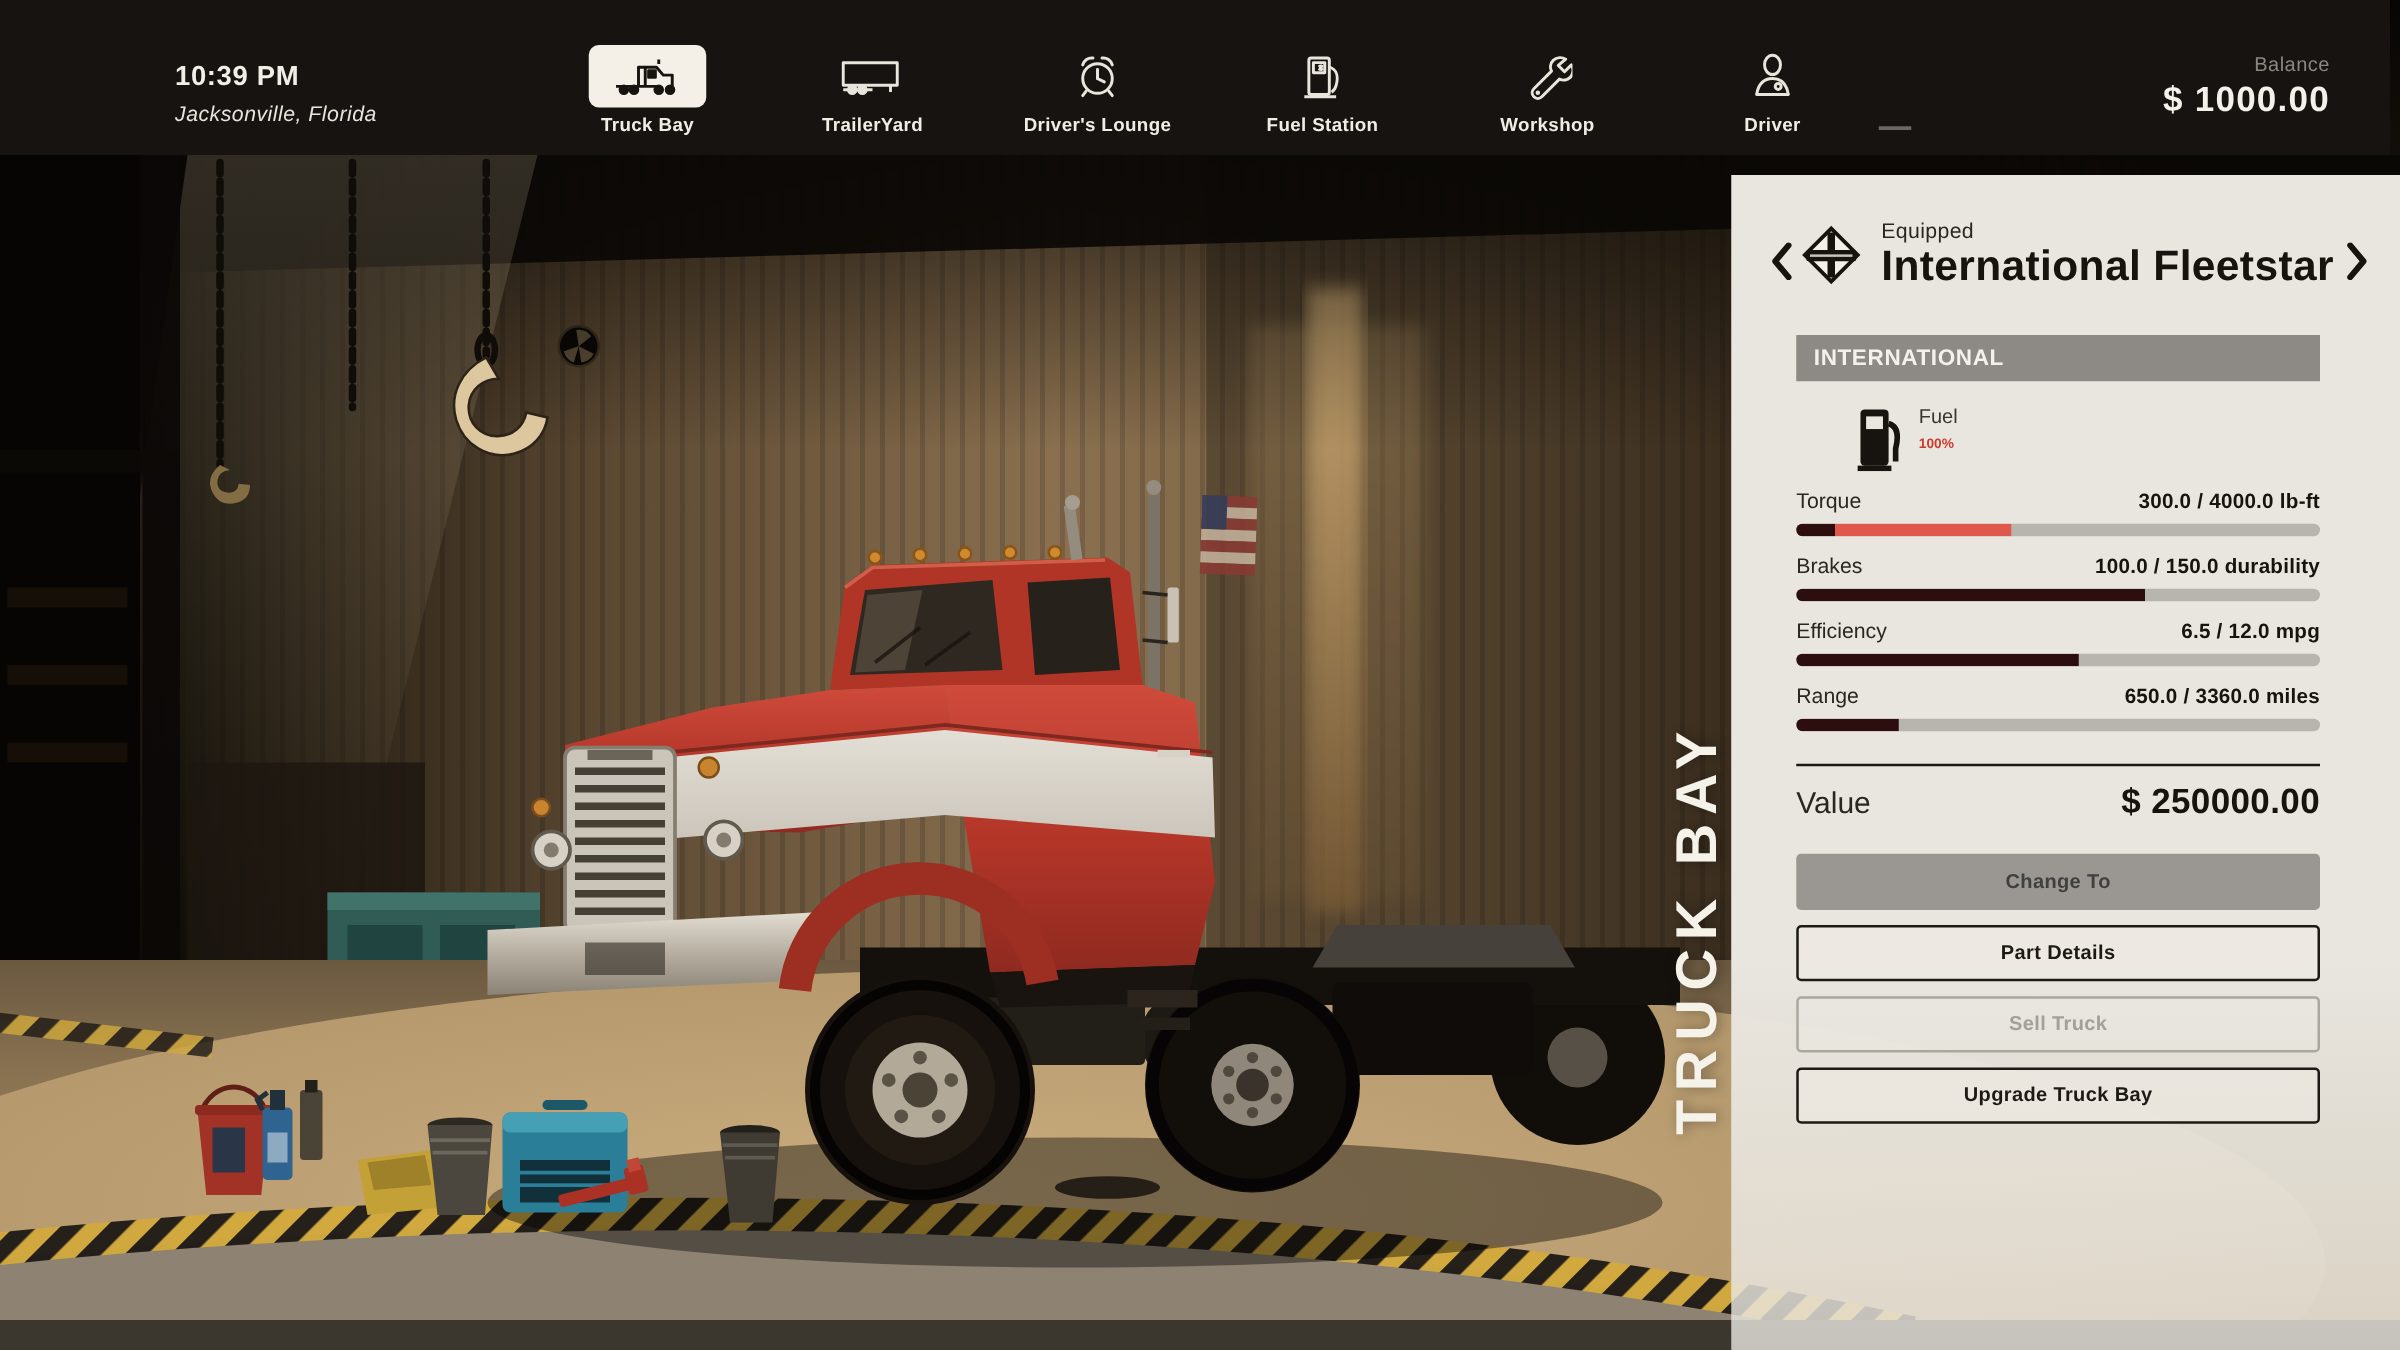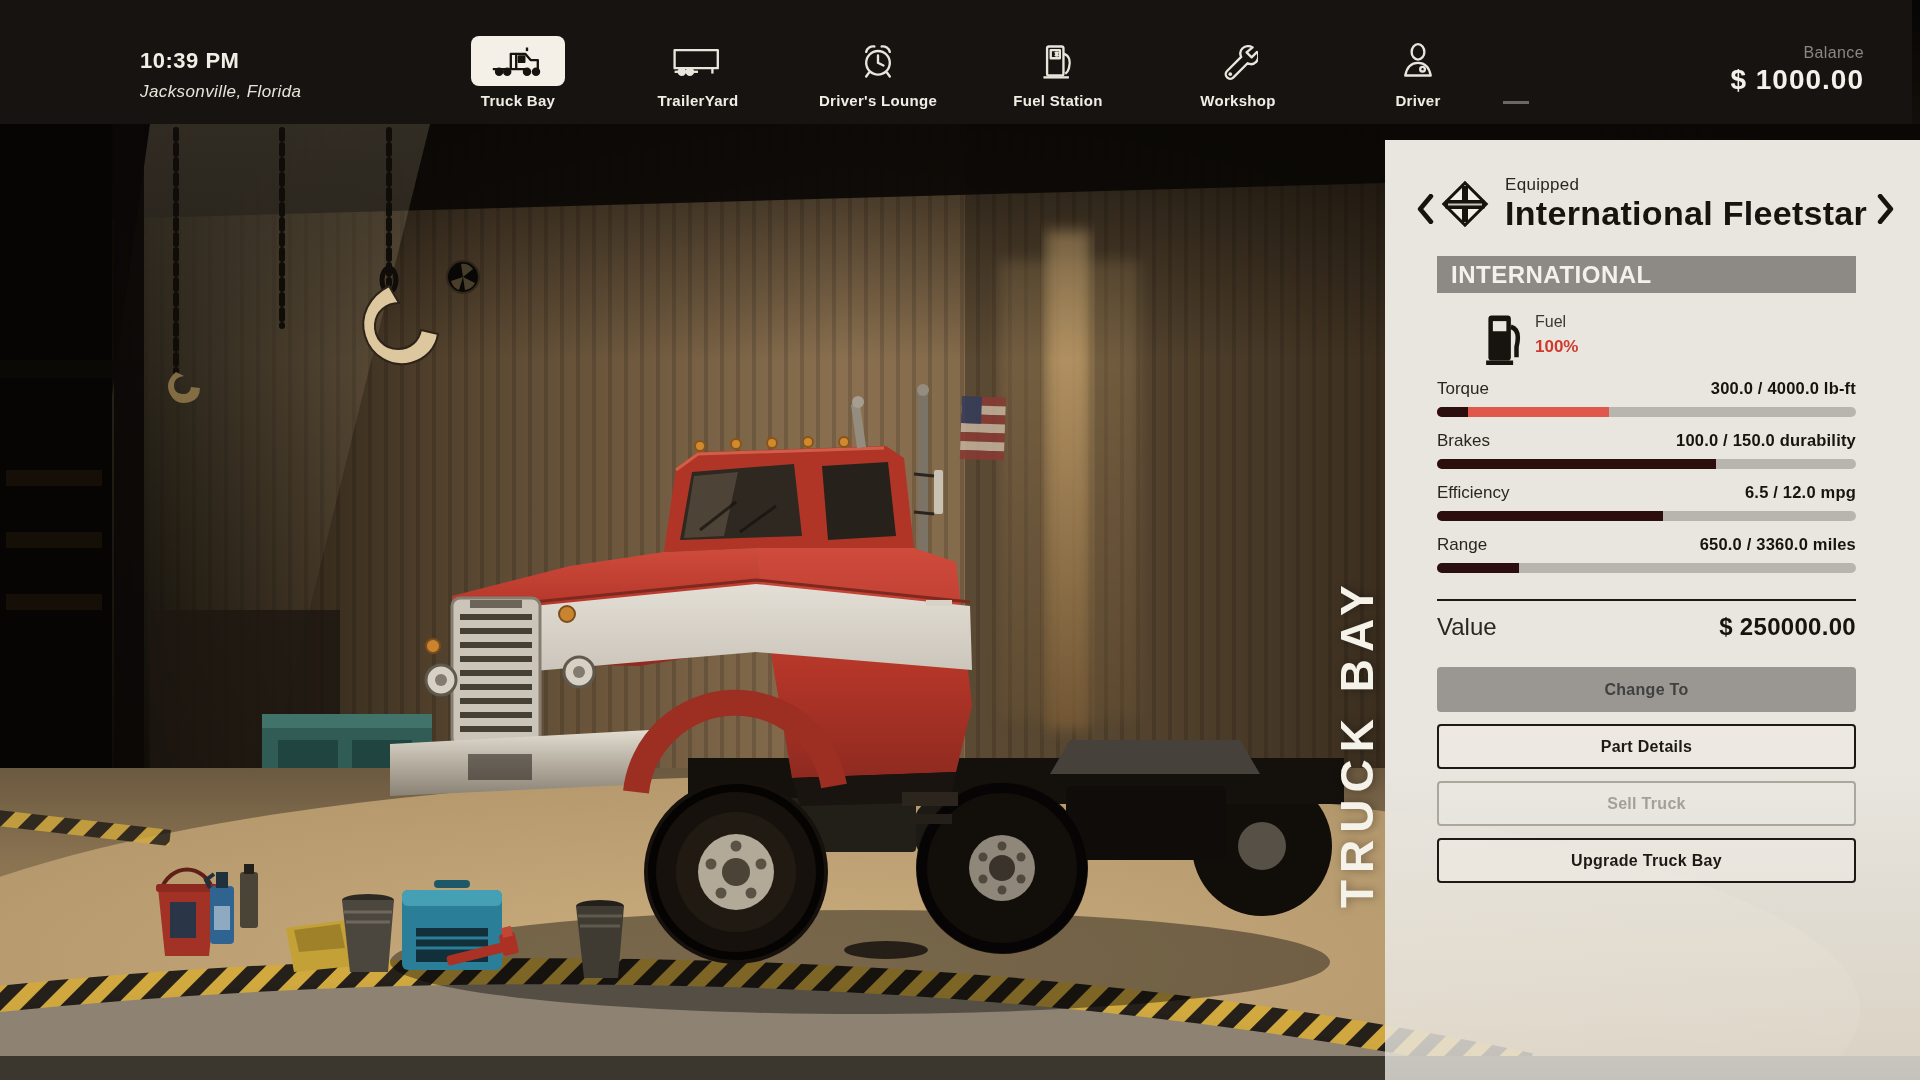--- a/index.html
+++ b/index.html
@@ -29,37 +29,37 @@
            background:linear-gradient(180deg, rgba(233,230,223,1) 0%, rgba(233,230,223,1) 60%,
                       rgba(233,230,223,.88) 78%, rgba(233,230,223,.72) 100%);
            padding:28px 64px 0 52px; }
   .phead { position:relative; display:flex; align-items:center; min-height:72px; }
   .chev { position:absolute; top:24px; background:none; border:none; cursor:pointer; padding:2px; }
   .chev.left { left:-22px; }
   .chev.right { right:-40px; }
   .logo { width:56px; height:56px; margin-right:12px; flex:none; }
   .ptitles .equipped { font-size:17px; color:#2a2723; letter-spacing:.3px; }
   .ptitles .tname { font-size:34px; font-weight:600; color:#17140f; letter-spacing:.3px; line-height:1.1; white-space:nowrap; }
-  .banner { margin-top:16px; height:37px; background:#8d8a85; color:#f4f1ec; font-size:24px; font-weight:700;
+  .banner { margin-top:28px; height:37px; background:#8d8a85; color:#f4f1ec; font-size:18px; font-weight:700;
             letter-spacing:.5px; line-height:37px; padding-left:14px; }
   .fuelrow { margin-top:18px; margin-left:48px; display:flex; gap:14px; height:54px; }
   .fueltxt .flabel { font-size:16px; color:#3a3631; margin-top:2px; }
-  .fueltxt .fvalue { font-size:17px; font-weight:700; color:#ce3a2e; margin-top:6px; }
+  .fueltxt .fvalue { font-size:11px; font-weight:700; color:#ce3a2e; margin-top:6px; }
   .stats { margin-top:14px; }
   .stat { margin-bottom:14px; }
   .stat-top { display:flex; justify-content:space-between; align-items:baseline; }
   .stat-label { font-size:17px; color:#2a2621; }
   .stat-value { font-size:16.5px; font-weight:700; color:#17130f; letter-spacing:.2px; }
   .bar { position:relative; margin-top:8px; height:10px; border-radius:5px; background:#b8b5ae; overflow:hidden; }
   .fill-accent { position:absolute; left:0; top:0; bottom:0; width:0; background:#e0584c; }
   .fill-dark   { position:absolute; left:0; top:0; bottom:0; width:0; background:#2b0e0d; }
   .sep { margin-top:26px; height:2px; background:#1d1a16; }
   .valuerow { margin-top:12px; display:flex; justify-content:space-between; align-items:baseline; }
   .valuerow .vlabel { font-size:24px; color:#2a2621; }
-  .valuerow .vamount { font-size:24px; font-weight:700; color:#17130f; letter-spacing:.3px; }
+  .valuerow .vamount { font-size:28px; font-weight:700; color:#17130f; letter-spacing:.3px; }
   .btncol { margin-top:26px; display:flex; flex-direction:column; gap:12px; }
   .pbtn { height:45px; border-radius:4px; font-family:inherit; font-size:16px; font-weight:700; letter-spacing:.3px; cursor:pointer;
           border:2.5px solid #1d1a16; background:rgba(241,238,231,.45); color:#1d1a16; }
   .pbtn.filled { border:none; background:#9a9792; color:#404040; }
   .pbtn.dim { border-color:#aaa79f; color:#a3a099; background:rgba(241,238,231,.25); }
 
   
   .vlabel-side { position:absolute; left:1330px; top:548px; height:360px; z-index:4;
                  writing-mode:vertical-rl; transform:rotate(180deg);
                  font-size:46px; font-weight:800; color:#f5f2ea; letter-spacing:7px;

